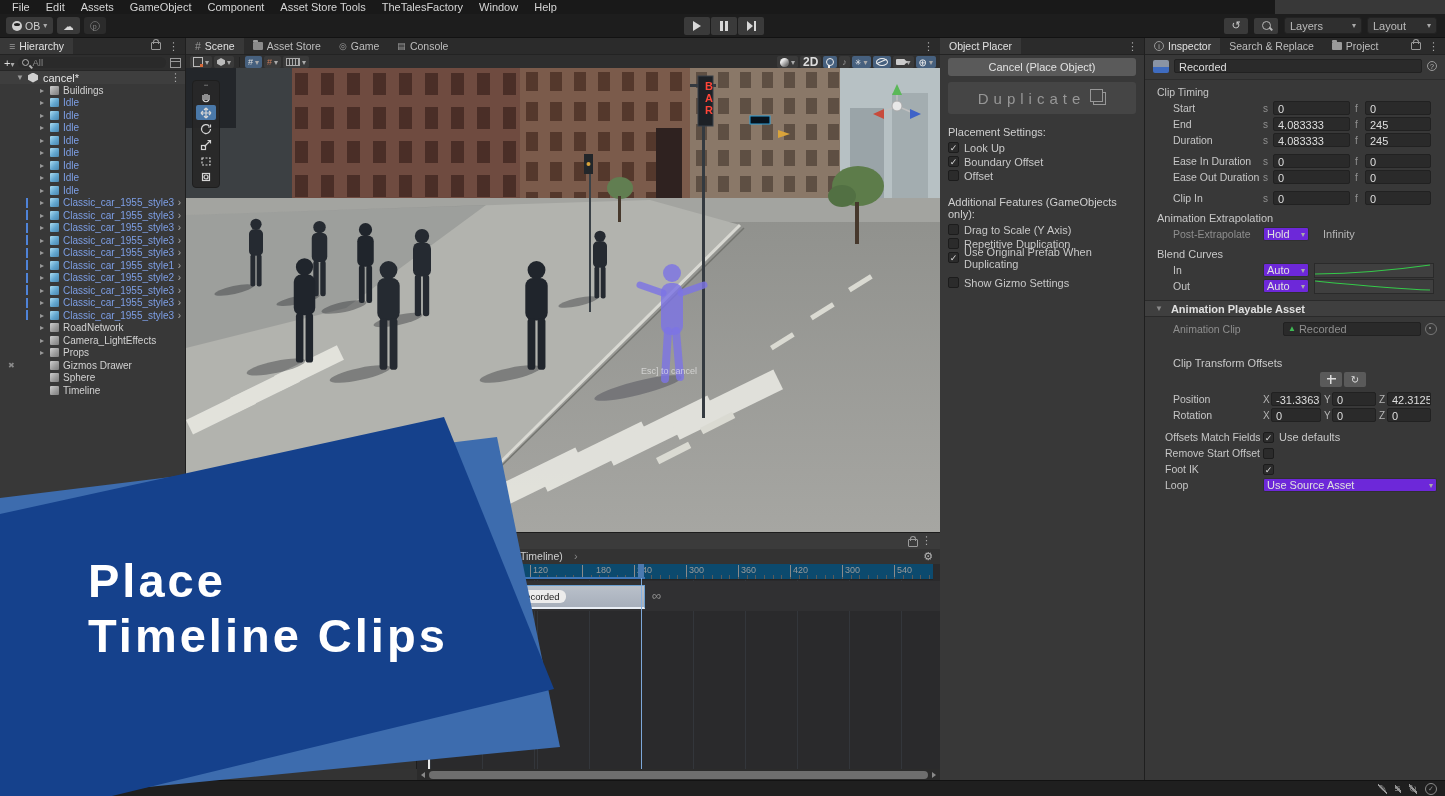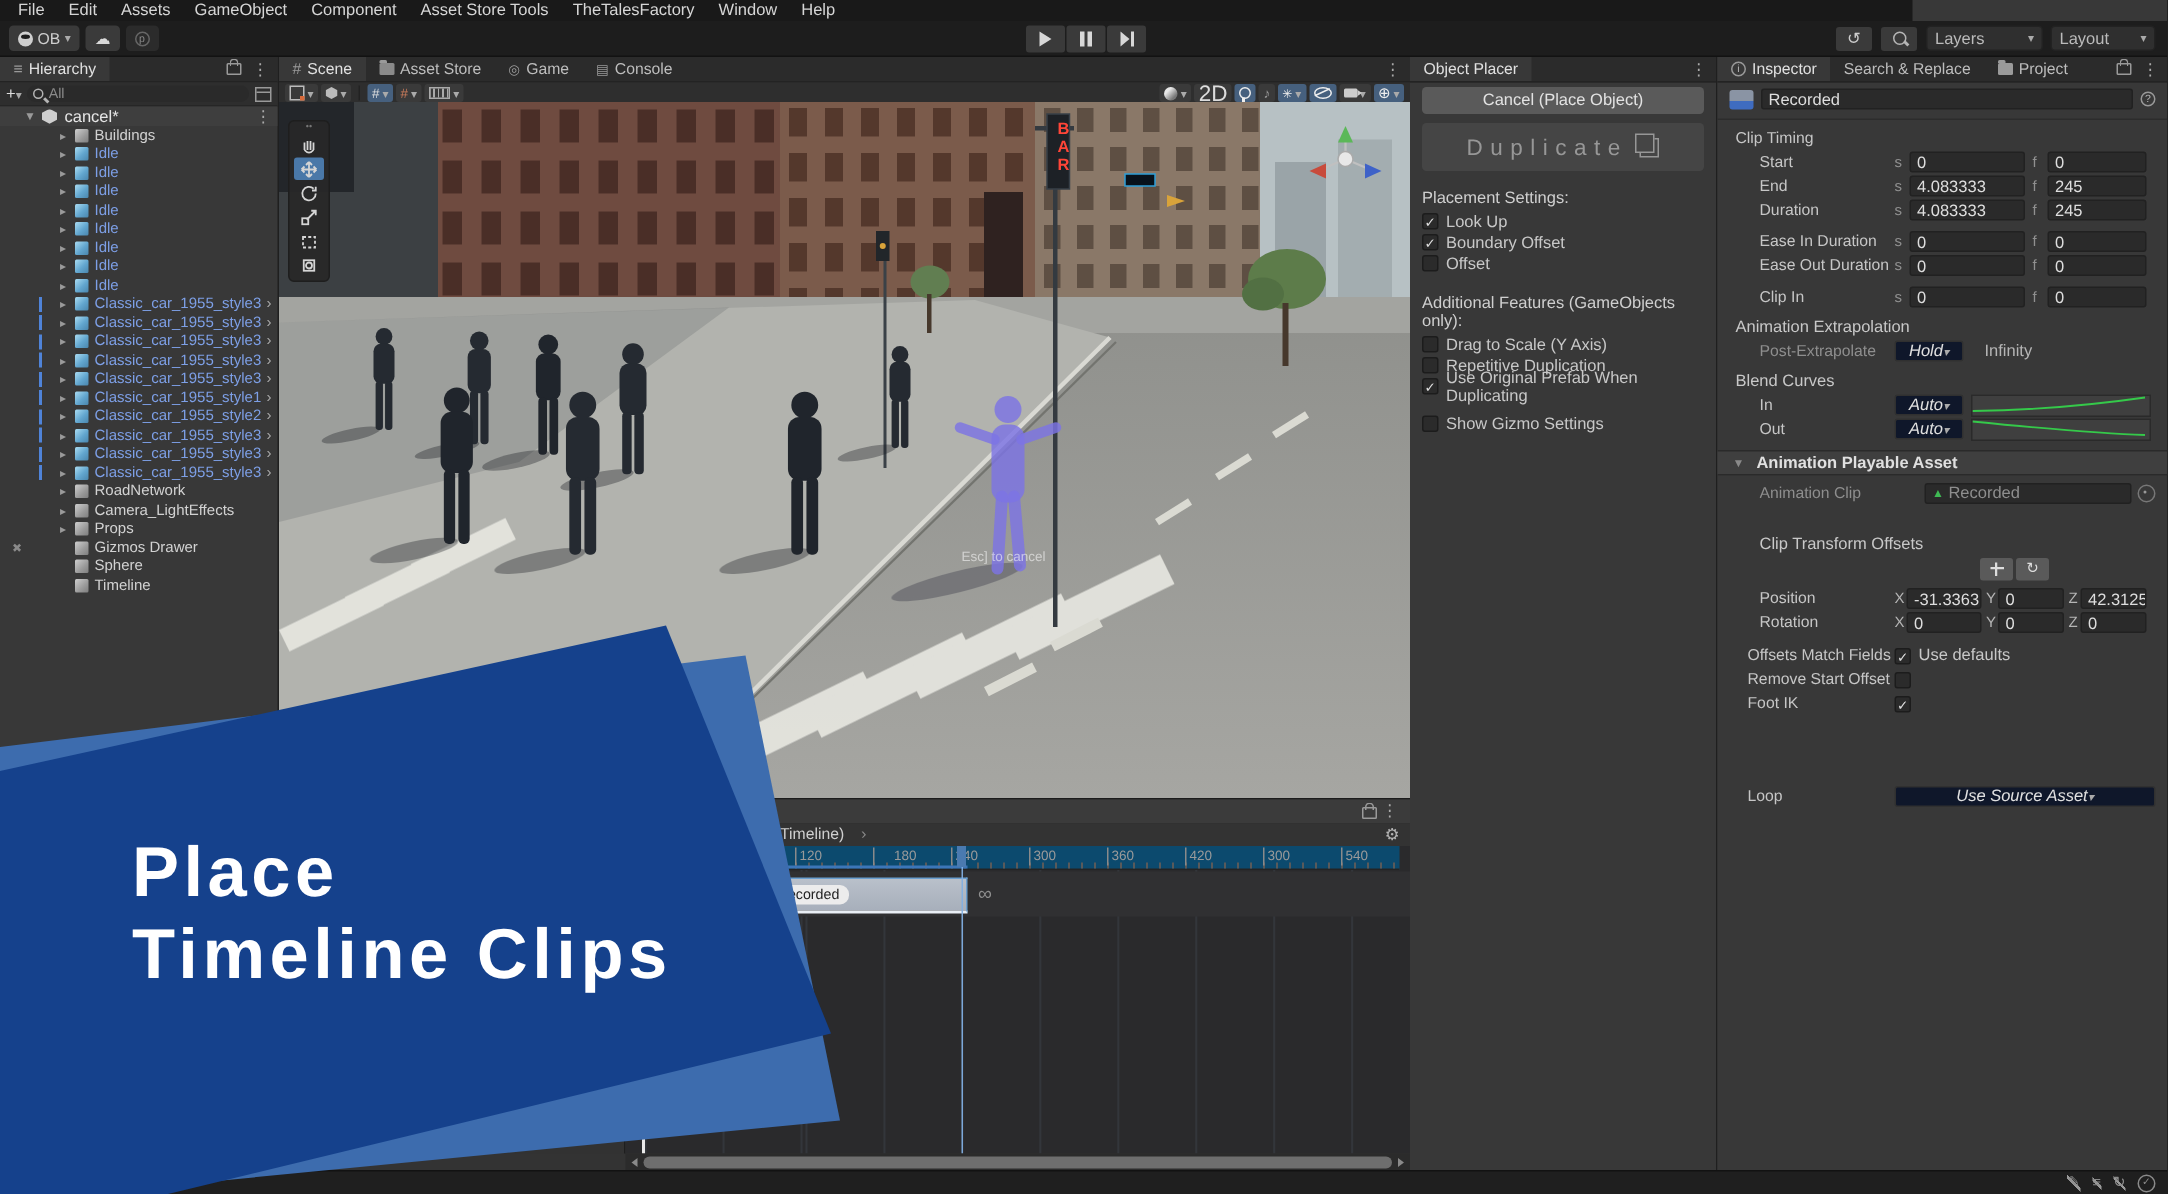--- a/index.html
+++ b/index.html
@@ -117,21 +117,21 @@
   .slate{width:16px;height:13px;background:linear-gradient(#8a94a4 0 55%,#3f6cc0 55% 100%);border-radius:2px;}
   .field{background:#2a2a2a;border:1px solid #212121;border-radius:2px;color:#dedede;padding:0 4px;height:14px;line-height:14px;box-sizing:border-box;overflow:hidden;white-space:nowrap;}
   #insp-name{flex:1;}
   .hr{height:1px;background:#2c2c2c;margin:2px 0 4px;}
   .irow{display:flex;align-items:center;height:16px;padding-left:28px;padding-right:8px;}
   .irow0{padding-left:12px;}
   .ilbl{width:90px;flex:none;color:#c6c6c6;font-size:10.5px;overflow:hidden;white-space:nowrap;}
   .pfx{width:10px;flex:none;color:#909090;font-size:10px;}
   .f1{width:77px;flex:none;margin-right:5px;}
   .f2{width:66px;flex:none;}
-  .ddl{background:#0f172a;border:1px solid #303030;border-radius:2px;color:#e0e0e0;height:14px;line-height:13px;padding:0 3px;display:flex;align-items:center;justify-content:center;box-sizing:border-box;font-style:italic;}
+  .ddl{background:#6d28d9;border:1px solid #303030;border-radius:2px;color:#e0e0e0;height:14px;line-height:13px;padding:0 3px;display:flex;align-items:center;justify-content:space-between;box-sizing:border-box;}
   .dim{color:#8e8e8e;}
   .curvebox{width:118px;height:13px;background:#3f3f3f;border:1px solid #2a2a2a;margin-left:5px;}
   #playable-head{height:15px;background:#3f3f3f;border-top:1px solid #2a2a2a;border-bottom:1px solid #2a2a2a;display:flex;align-items:center;gap:8px;padding-left:10px;margin:6px 0 4px;color:#e0e0e0;font-weight:bold;}
   .foldarrow{color:#8a8a8a;font-size:8px;}
   .greentri{color:#3fba54;font-size:8px;margin-right:3px;}
   .picker{width:10px;height:10px;border-radius:50%;border:1px solid #777;position:relative;margin-left:4px;flex:none;}
   .picker::after{content:'';position:absolute;left:3px;top:3px;width:2px;height:2px;border-radius:50%;background:#999;}
   .xyz{width:8px;flex:none;color:#b5b5b5;font-size:10px;}
   .fx{width:50px;flex:none;margin-right:3px;}
   .fy{width:44px;flex:none;margin-right:3px;}
@@ -430,21 +430,21 @@
       <span class="s-btn">
           <span class="ic-ruler"></span>
           <span class="caret">▾</span>
         </span>
       <span style="margin-left:auto;display:flex;gap:2px;align-items:center;">
         <span class="s-btn">
             <span class="ic-sphere"></span>
             <span class="caret">▾</span>
           </span>
         <span class="s-btn">
-            <span style="font-size:15px;color:#ddd;">2D</span>
+            <span style="font-size:12px;color:#ddd;font-weight:bold;">2D</span>
           </span>
         <span class="s-btn on">
             <span class="ic-bulb"></span>
           </span>
         <span class="s-btn">
             <span style="color:#999;font-size:9px;">♪</span>
           </span>
         <span class="s-btn on">
             <span style="color:#eee;font-size:8px;">✳</span>
             <span class="caret">▾</span>
@@ -885,21 +885,21 @@
       <span style="margin-left:5px;">Use defaults</span>
     </div>
     <div class="irow irow0" style="padding-left:20px;">
       <span class="ilbl" style="width:98px;">Remove Start Offset</span>
       <span class="chk"></span>
     </div>
     <div class="irow irow0" style="padding-left:20px;">
       <span class="ilbl" style="width:98px;">Foot IK</span>
       <span class="chk">✓</span>
     </div>
-    <div class="irow irow0" style="padding-left:20px;margin-top:46px;">
+    <div class="irow irow0" style="padding-left:20px;">
       <span class="ilbl" style="width:98px;">Loop</span>
       <span class="ddl" style="flex:1;">
         <span>Use Source Asset</span>
           <span class="caret">▾</span>
       </span>
     </div>
   </div>
 
   <div id="statusbar" class="abs">
     <span class="sb-ic slashed">✎</span>

